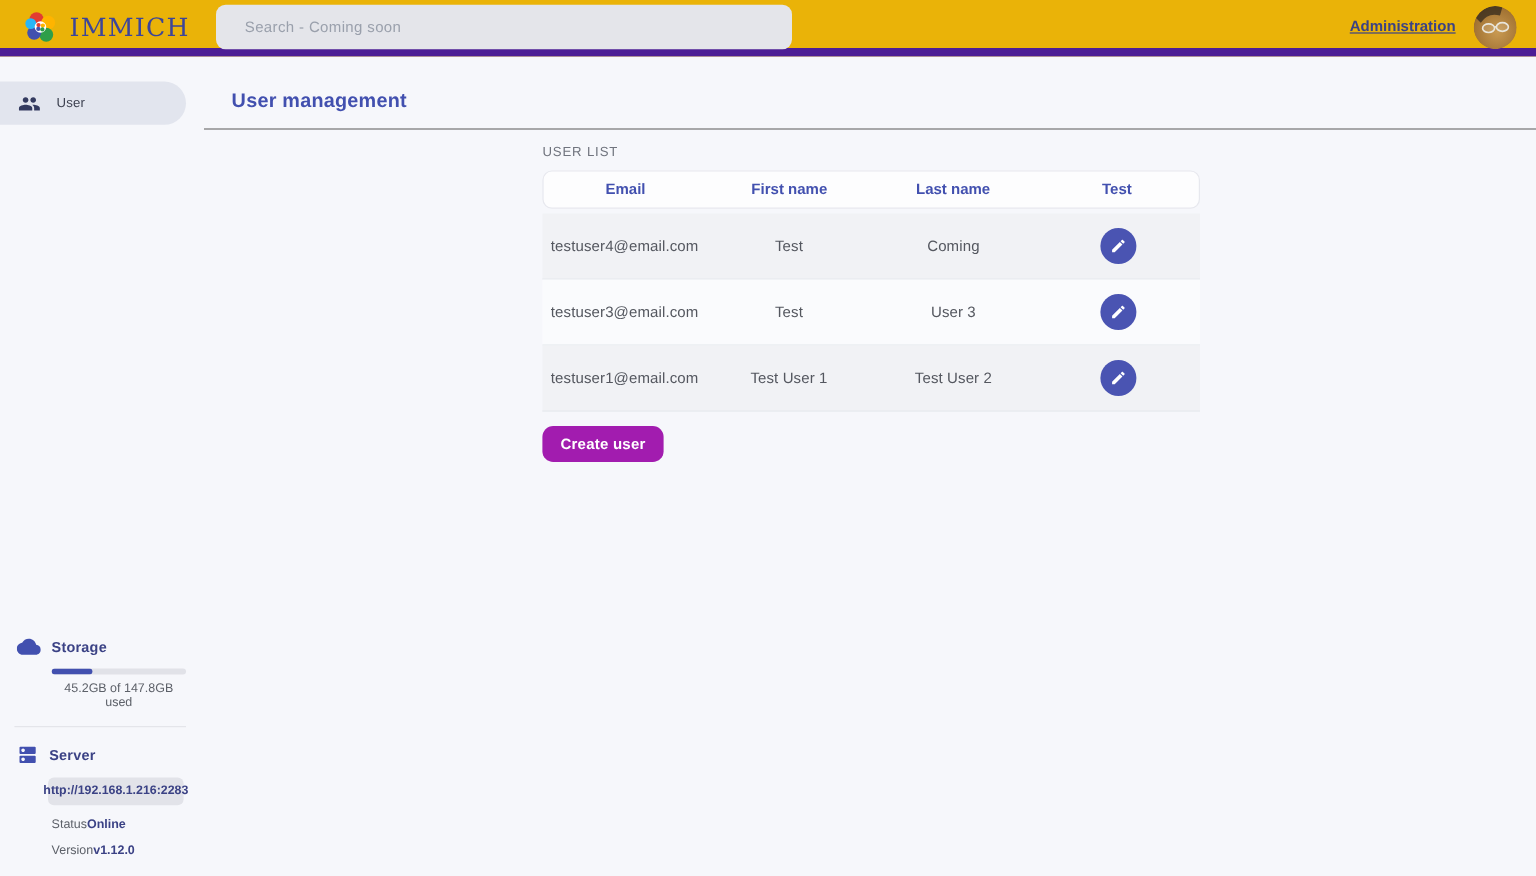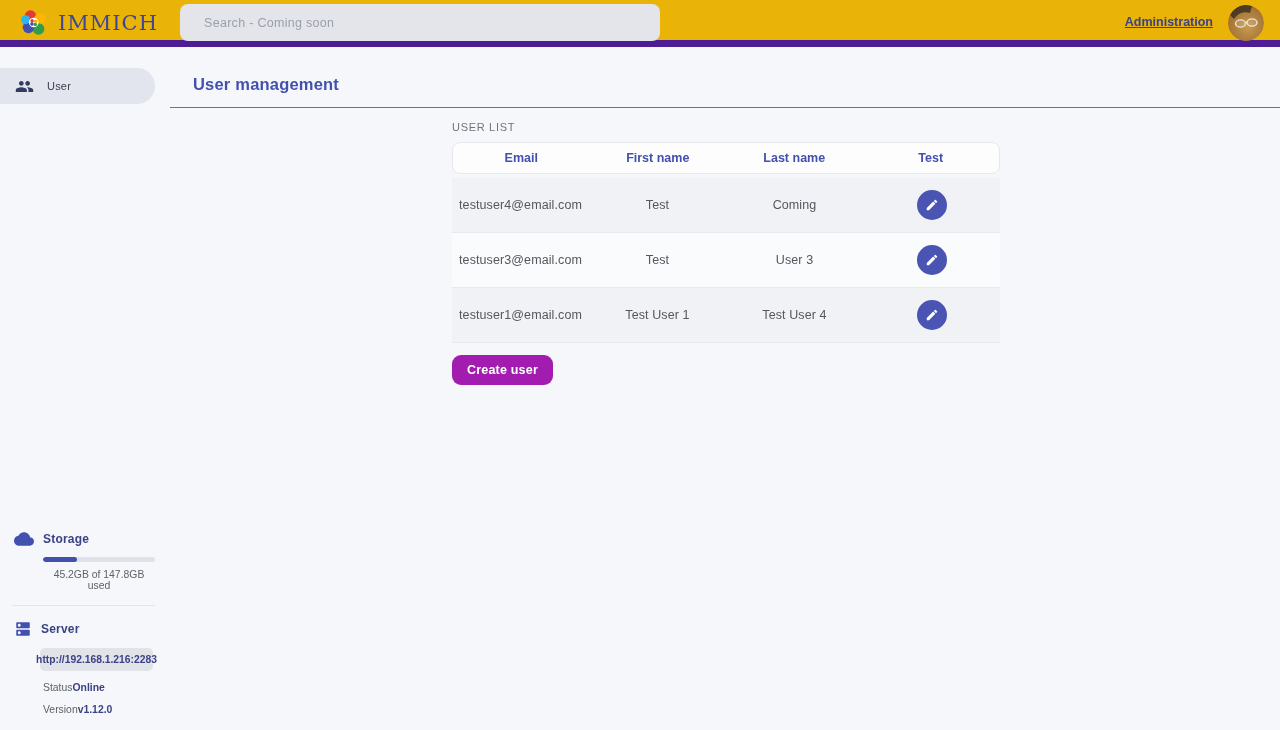--- a/index.html
+++ b/index.html
@@ -228,21 +228,21 @@
           <button class="edit-btn">
             <svg width="14" height="14" viewBox="0 0 24 24" fill="#ffffff">
               <path d="M3 17.25V21h3.75L17.81 9.94l-3.75-3.75L3 17.25zM20.71 7.04c.39-.39.39-1.02 0-1.41l-2.34-2.34c-.39-.39-1.02-.39-1.41 0l-1.83 1.83 3.75 3.75 1.83-1.83z"></path>
             </svg>
           </button>
         </div>
       </div>
       <div class="row">
         <div class="cell">testuser1@email.com</div>
         <div class="cell">Test User 1</div>
-        <div class="cell">Test User 4</div>
+        <div class="cell">Test User 2</div>
         <div class="cell">
           <button class="edit-btn">
             <svg width="14" height="14" viewBox="0 0 24 24" fill="#ffffff">
               <path d="M3 17.25V21h3.75L17.81 9.94l-3.75-3.75L3 17.25zM20.71 7.04c.39-.39.39-1.02 0-1.41l-2.34-2.34c-.39-.39-1.02-.39-1.41 0l-1.83 1.83 3.75 3.75 1.83-1.83z"></path>
             </svg>
           </button>
         </div>
       </div>
     </div>
 

